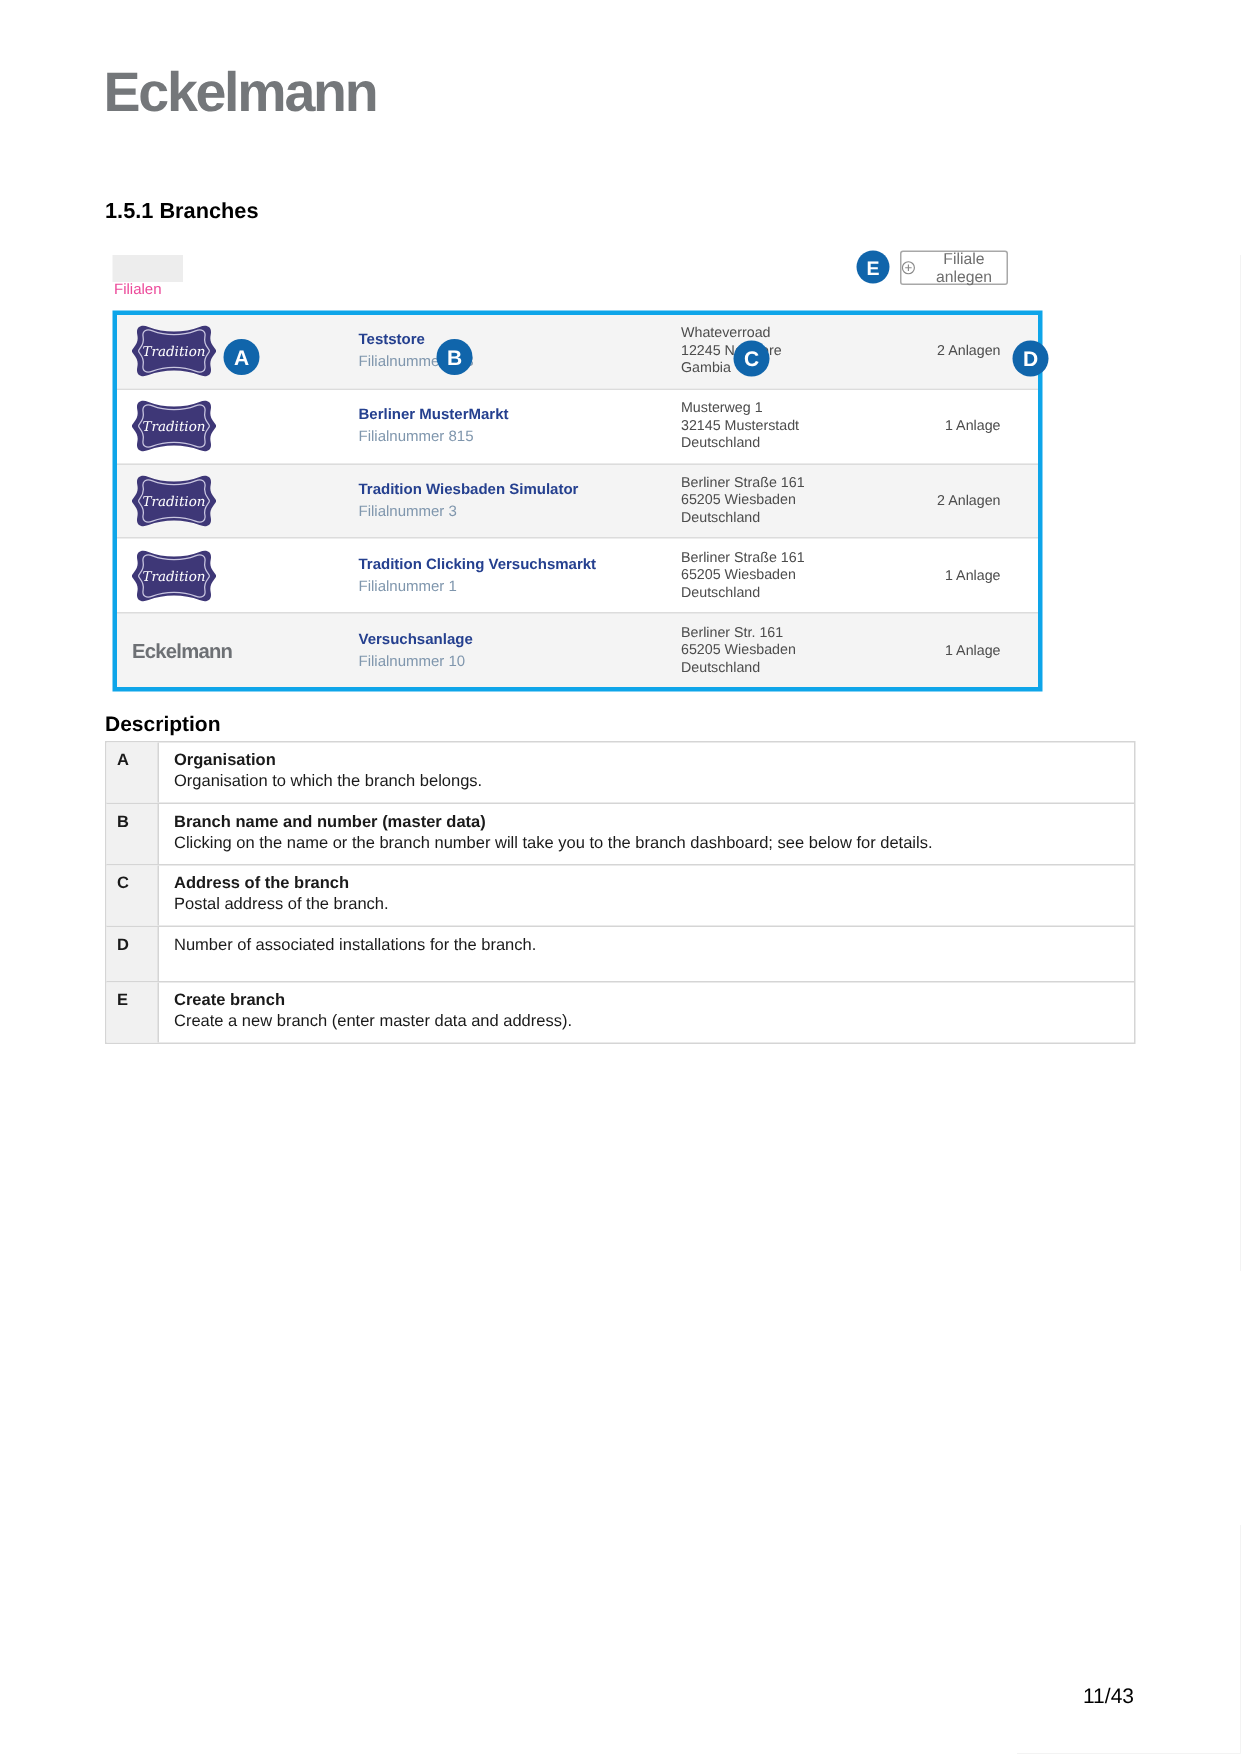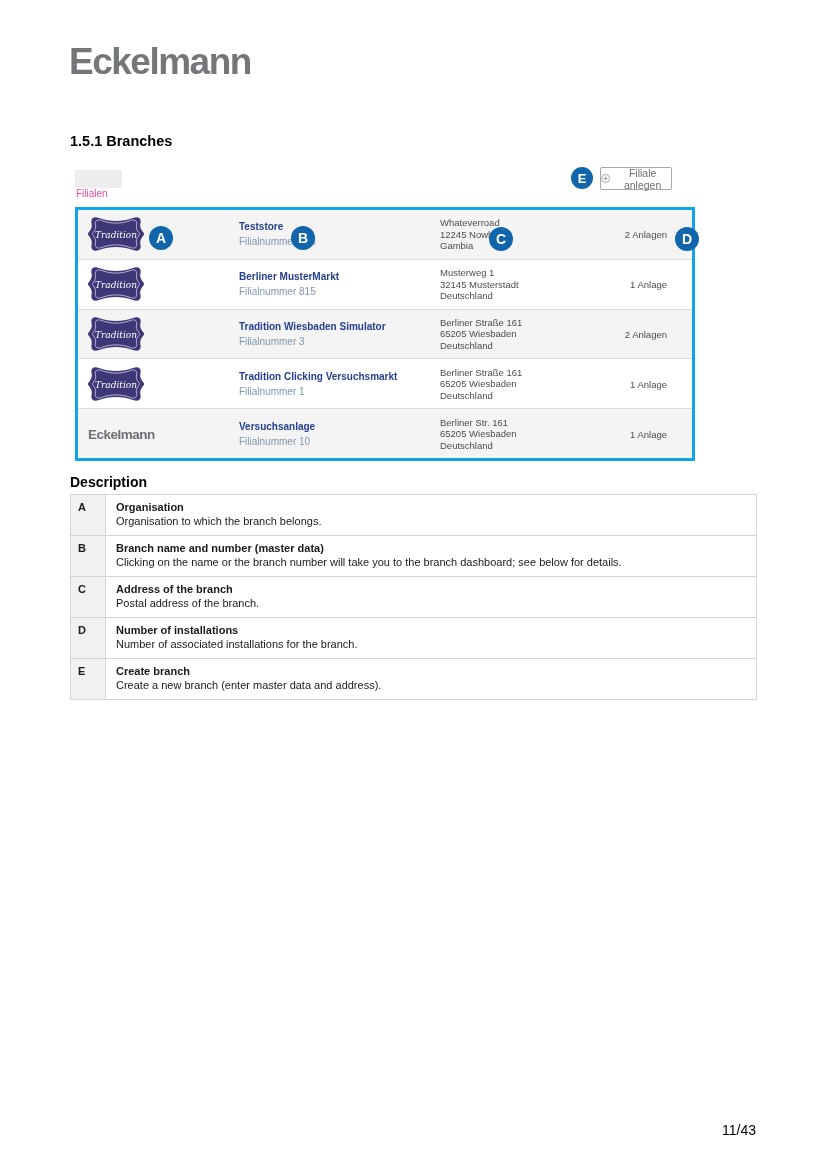--- a/index.html
+++ b/index.html
@@ -46,21 +46,21 @@
   .row.striped { background:#f4f4f4; }
   .row + .row { border-top:1px solid #dcdcdc; }
   .row .org-badge { position:absolute; left:10px; top:50%; transform:translateY(-50%); width:56px; height:40px; }
   .row .org-text {
     position:absolute; left:10px; top:50%; transform:translateY(-50%);
     font-size:13.5px; font-weight:700; letter-spacing:-0.5px; color:#6d7074;
   }
   .row .name-block { position:absolute; left:161px; top:50%; transform:translateY(-50%); line-height:13px; }
   .row .branch-name { font-size:10px; font-weight:700; color:#25408f; text-decoration:none; display:block; cursor:pointer; }
   .row .branch-num  { font-size:10px; color:#7f96ad; cursor:pointer; }
-  .row .addr { position:absolute; left:362px; top:50%; transform:translateY(-50%); font-size:9.5px; line-height:11.5px; color:#4c4c4c; }
+  .row .addr { position:absolute; left:376px; top:50%; transform:translateY(-50%); font-size:9.5px; line-height:11.5px; color:#4c4c4c; }
   .row .count { position:absolute; right:25px; top:50%; transform:translateY(-50%); font-size:9.5px; color:#4c4c4c; }
 
   .callout {
     position:absolute; width:24px; height:24px; border-radius:50%;
     background:#1065ab; color:#fff; font-size:14px; font-weight:700;
     display:flex; align-items:center; justify-content:center; z-index:5;
   }
   .callout.small { width:22px; height:22px; font-size:13px; }
   .co-a { left:71px;  top:16px; }
   .co-b { left:213px; top:16px; }
@@ -232,21 +232,20 @@
     <div class="desc-row">
       <div class="desc-key">C</div>
       <div class="desc-body">
         <div class="desc-title">Address of the branch</div>
         <div class="desc-text">Postal address of the branch.</div>
       </div>
     </div>
     <div class="desc-row">
       <div class="desc-key">D</div>
       <div class="desc-body">
-        <div class="desc-title">Number of installations</div>
         <div class="desc-text">Number of associated installations for the branch.</div>
       </div>
     </div>
     <div class="desc-row">
       <div class="desc-key">E</div>
       <div class="desc-body">
         <div class="desc-title">Create branch</div>
         <div class="desc-text">Create a new branch (enter master data and address).</div>
       </div>
     </div>

